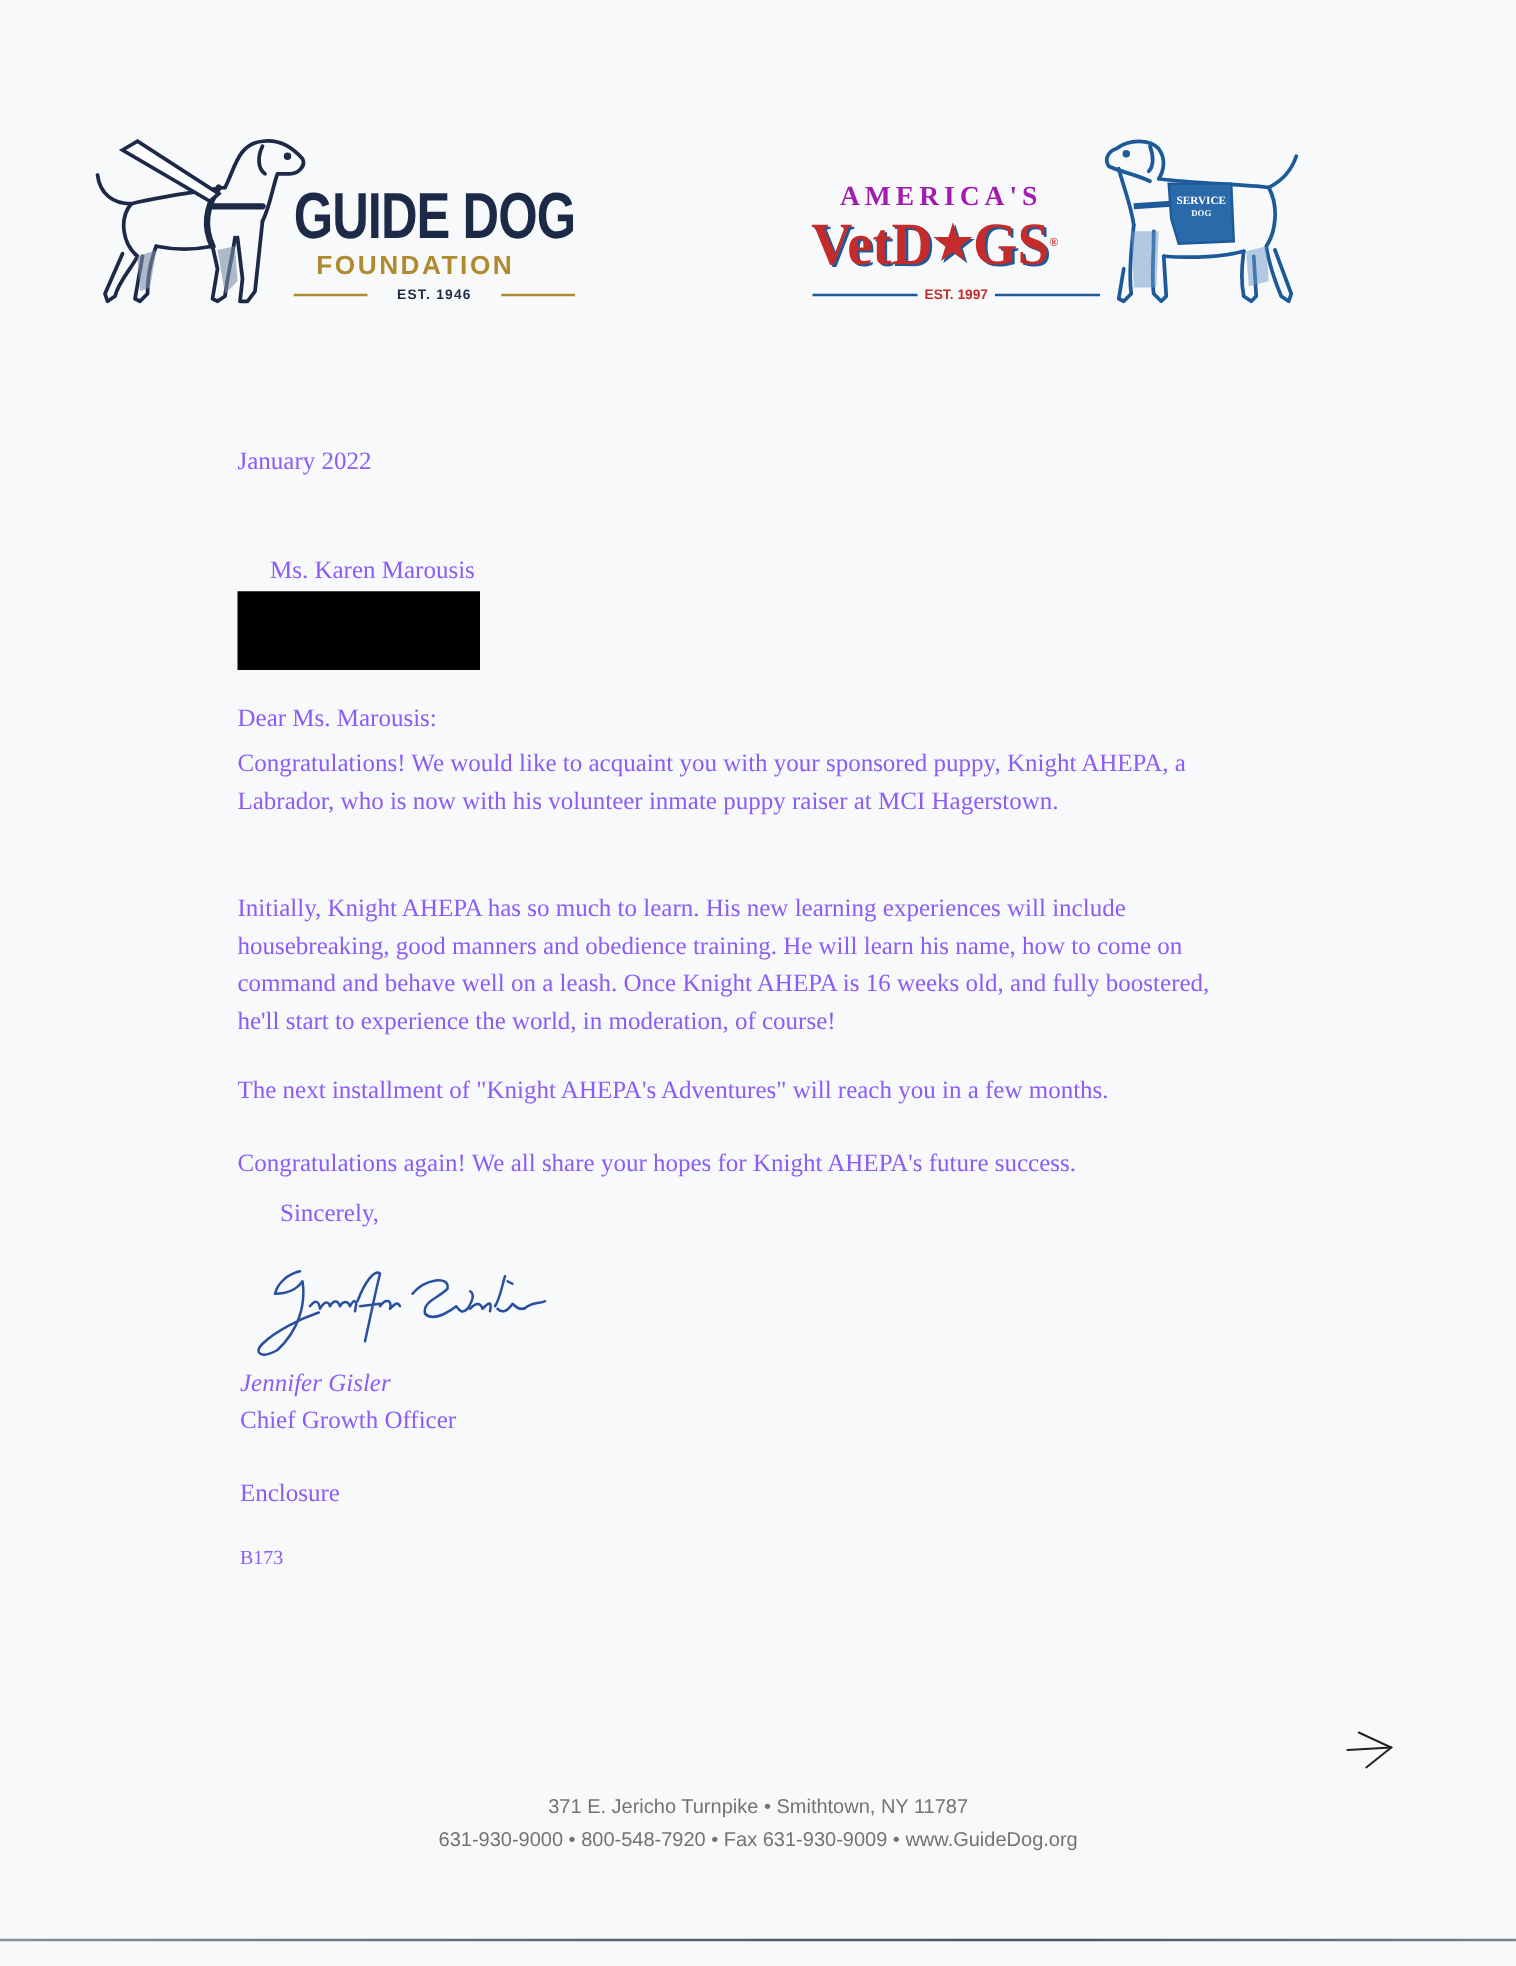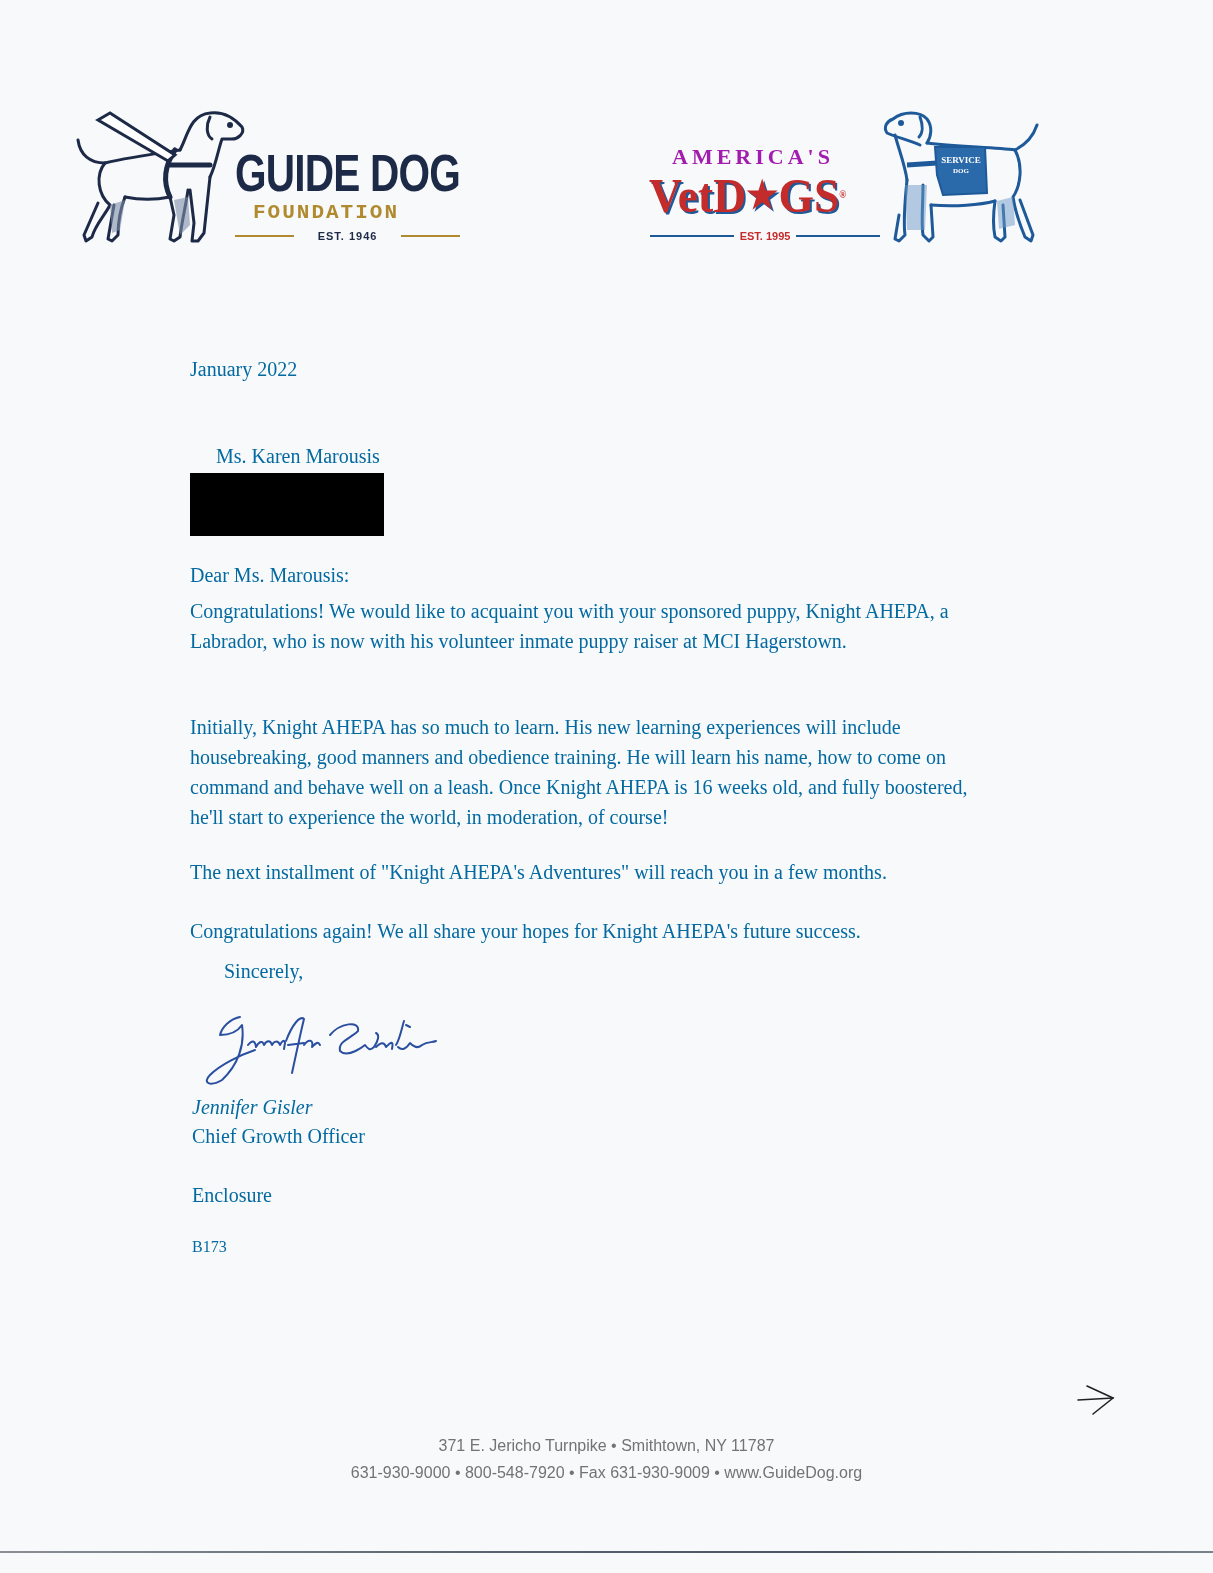--- a/index.html
+++ b/index.html
@@ -16,21 +16,21 @@
   #gdf-dog { position:absolute; left:0; top:0; width:180px; height:142px; }
   .gdf-title {
     position:absolute; left:165px; top:42px;
     font-family:"Liberation Sans", sans-serif; font-weight:bold;
     font-size:52px; line-height:52px; color:#1d2a47;
     letter-spacing:-1px; transform:scaleX(0.78); transform-origin:left top;
     white-space:nowrap;
   }
   .gdf-sub {
     position:absolute; left:183px; top:97px;
-    font-family:Liberation Mono, monospace; font-weight:bold;
+    font-family:Liberation Sans, sans-serif; font-weight:bold;
     font-size:21px; line-height:22px; color:#b08a2e; letter-spacing:2px;
     white-space:nowrap;
   }
   .gdf-est {
     position:absolute; left:165px; top:124px; width:225px; height:14px;
     display:flex; align-items:center; gap:24px;
   }
   .gdf-est .line { flex:1; height:2px; background:#b08a2e; }
   .gdf-est .txt {
     font-family:"Liberation Sans", sans-serif; font-weight:bold;
@@ -59,21 +59,21 @@
     position:absolute; left:5px; top:124px; width:230px; height:14px;
     display:flex; align-items:center; gap:6px;
   }
   .vet-est .line { flex:1; height:2px; background:#1e5a99; }
   .vet-est .txt {
     font-family:"Liberation Sans", sans-serif; font-weight:bold;
     font-size:11px; color:#c42b2b; white-space:nowrap;
   }
 
   
-  .letter { font-size:20px; line-height:30px; color:#0369a1; }
+  .letter { font-size:20px; line-height:30px; color:#8b5cf6; }
   .date { left:190px; top:354px; }
   .recipient { left:190px; top:441px;margin-left:26px; }
   .redaction { left:190px; top:473px; width:194px; height:63px; background:#000; }
   .salutation { left:190px; top:560px; }
   .para { left:190px; width:800px; }
   .p1 { top:596px; }
   .p2 { top:712px; }
   .p3 { top:857px; }
   .p4 { top:916px; }
   .closing { left:192px; top:956px;margin-left:32px; }
@@ -135,21 +135,21 @@
     <span class="txt">EST. 1946</span>
     <span class="line"></span>
   </div>
 </div>
 
 <div id="vet-logo" class="abs">
   <div class="vet-americas">AMERICA'S</div>
   <div class="vet-name"><span>VetD</span><span style="font-size:38px;vertical-align:4px;">★</span><span>GS</span><span class="reg">®</span></div>
   <div class="vet-est">
     <span class="line"></span>
-    <span class="txt">EST. 1995</span>
+    <span class="txt">EST. 1997</span>
     <span class="line"></span>
   </div>
   <svg id="vet-dog" viewBox="0 0 180 142">
     <g fill="none" stroke="#1e5a99" stroke-width="3" stroke-linejoin="round" stroke-linecap="round">
 
       <path d="M55,40 C45,35 30,32 22,28 C18,22 22,16 28,14 C38,6 55,6 62,14 C68,22 66,32 62,38"></path>
       <path d="M55,12 C58,20 58,28 54,32"></path>
       <circle cx="36" cy="18" r="1.5" fill="#1e5a99"></circle>
 
       <path d="M30,30 C34,45 40,60 42,75"></path>

